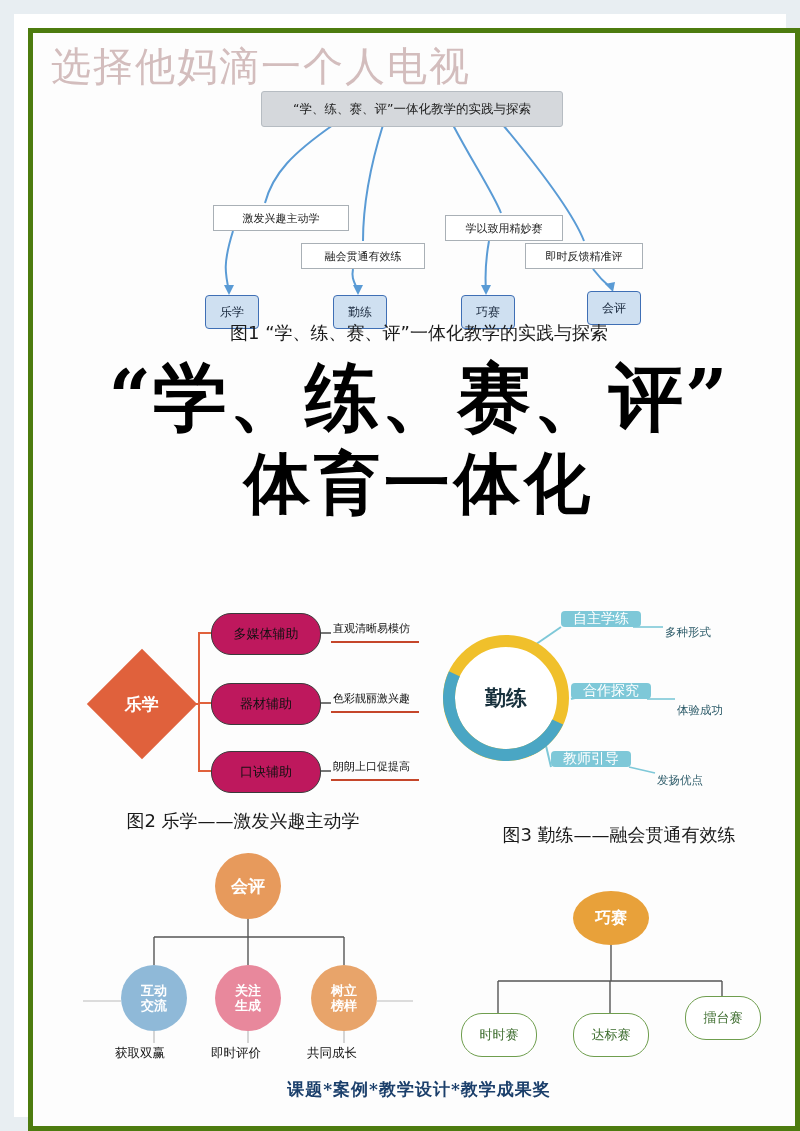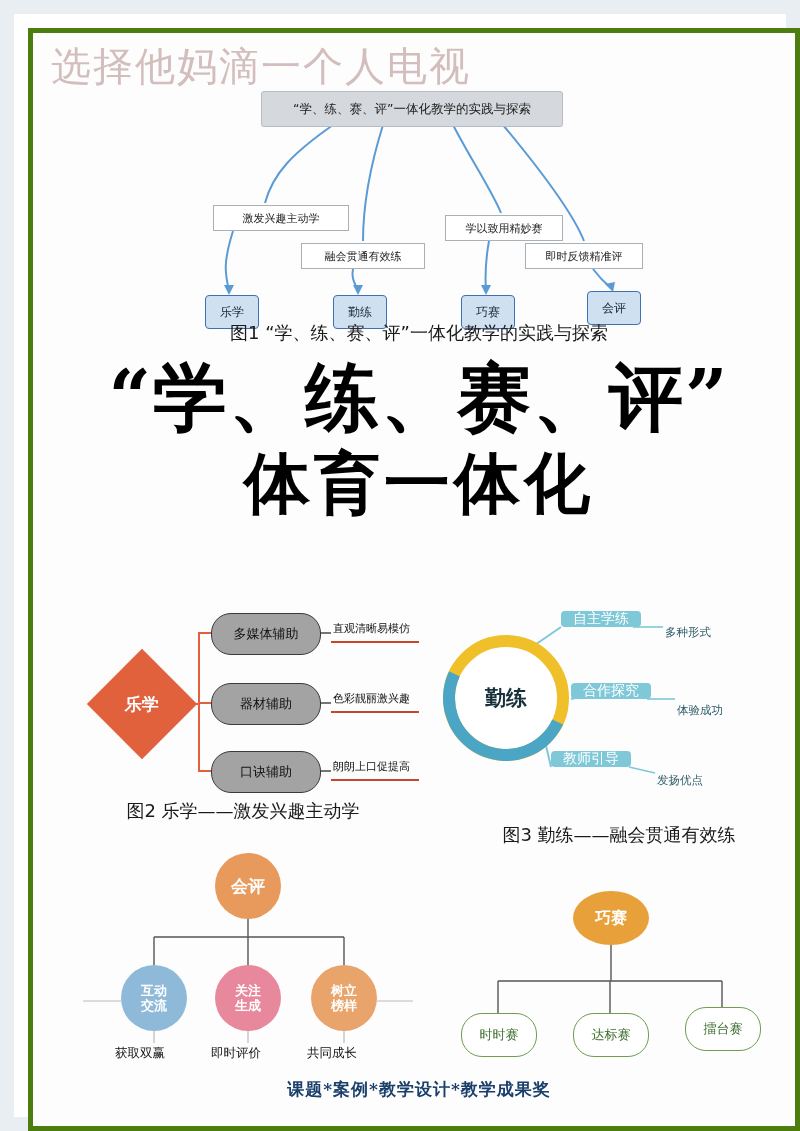--- a/index.html
+++ b/index.html
@@ -127,21 +127,21 @@
   .diamond span {
     transform: rotate(-45deg);
     color: #fff; font-size: 17px; font-weight: bold;
     font-family: "DejaVu Sans", sans-serif;
   }
   .pill {
     position: absolute;
     width: 108px; height: 40px;
     border: 1.6px solid #3a3a3a;
     border-radius: 20px;
-    background: #a3a3a3;
+    background: #be185d;
     display: flex; align-items: center; justify-content: center;
     font-size: 13px; color: #111;
     font-family: Liberation Serif, serif;
   }
   #f2p0 { left: 148px; top: 30px; }
   #f2p1 { left: 148px; top: 100px; }
   #f2p2 { left: 148px; top: 168px; }
   .f2-note {
     position: absolute;
     font-size: 11px; color: #111;
@@ -262,21 +262,21 @@
     width: 74px; height: 42px;
     border-radius: 21px;
     border: 1.6px solid #6f9e4e;
     background: #fff;
     display: flex; align-items: center; justify-content: center;
     color: #3b6b2c; font-size: 13px;
     font-family: "DejaVu Sans", sans-serif;
   }
   #f5e0 { left: 28px; top: 140px; }
   #f5e1 { left: 140px; top: 140px; }
-  #f5e2 { left: 252px; top: 134px; }
+  #f5e2 { left: 252px; top: 123px; }
 
   .footer-note {
     position: absolute;
     left: 0; top: 1045px;
     width: 772px;
     text-align: center;
     font-size: 17px;
     font-weight: bold;
     color: #1b3f6b;
     font-family: "DejaVu Serif", serif;
@@ -345,21 +345,21 @@
       </div>
       <div class="pill" id="f2p0">多媒体辅助</div>
       <div class="pill" id="f2p1">器材辅助</div>
       <div class="pill" id="f2p2">口诀辅助</div>
       <div class="f2-note" id="f2t0">直观清晰易模仿</div>
       <div class="f2-note" id="f2t1">色彩靓丽激兴趣</div>
       <div class="f2-note" id="f2t2">朗朗上口促提高</div>
       <div class="f2-underline" id="f2u0"></div>
       <div class="f2-underline" id="f2u1"></div>
       <div class="f2-underline" id="f2u2"></div>
-      <div class="fig-cap" style="width:360px; top:216px;">图2 乐学——激发兴趣主动学</div>
+      <div class="fig-cap" style="width:360px; top:226px;">图2 乐学——激发兴趣主动学</div>
     </div>
 
     <div id="fig3">
       <svg class="ovl" width="372" height="250">
         <path d="M96,66 L128,44" stroke="#7ec8d8" stroke-width="2" fill="none"></path>
         <path d="M142,115 L138,116" stroke="#7ec8d8" stroke-width="2" fill="none"></path>
         <path d="M110,150 L118,184" stroke="#7ec8d8" stroke-width="2" fill="none"></path>
         <line x1="200" y1="44" x2="230" y2="44" stroke="#7ec8d8" stroke-width="1.6"></line>
         <line x1="214" y1="116" x2="242" y2="116" stroke="#7ec8d8" stroke-width="1.6"></line>
         <line x1="196" y1="184" x2="222" y2="190" stroke="#7ec8d8" stroke-width="1.6"></line>

